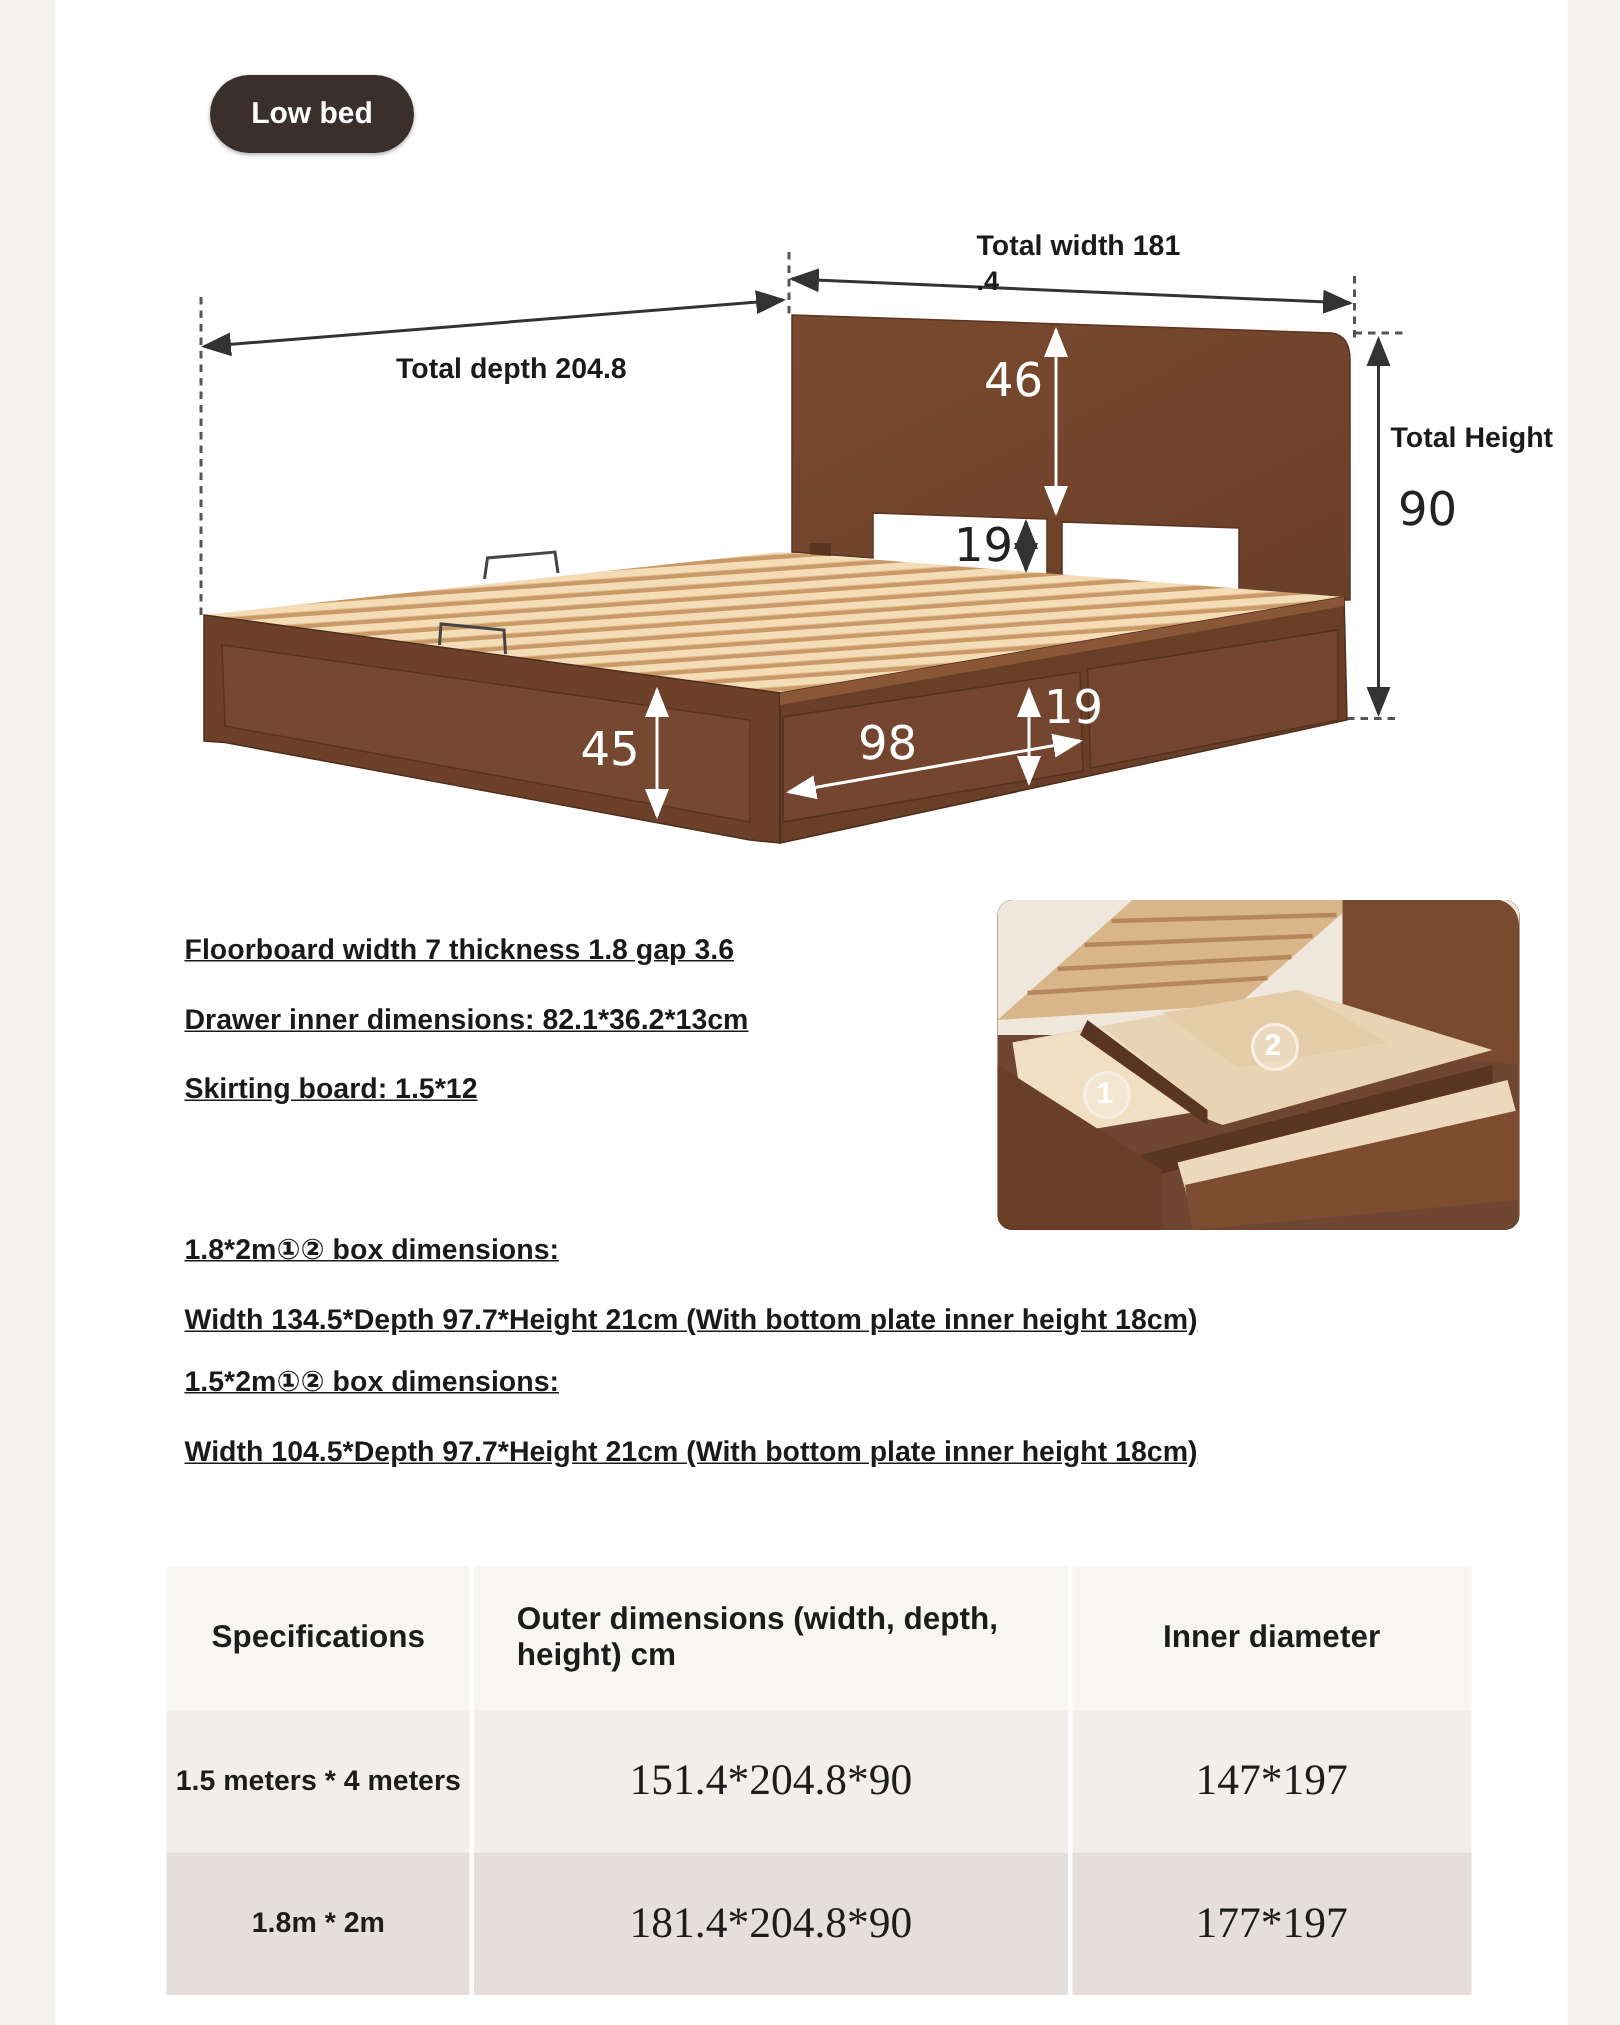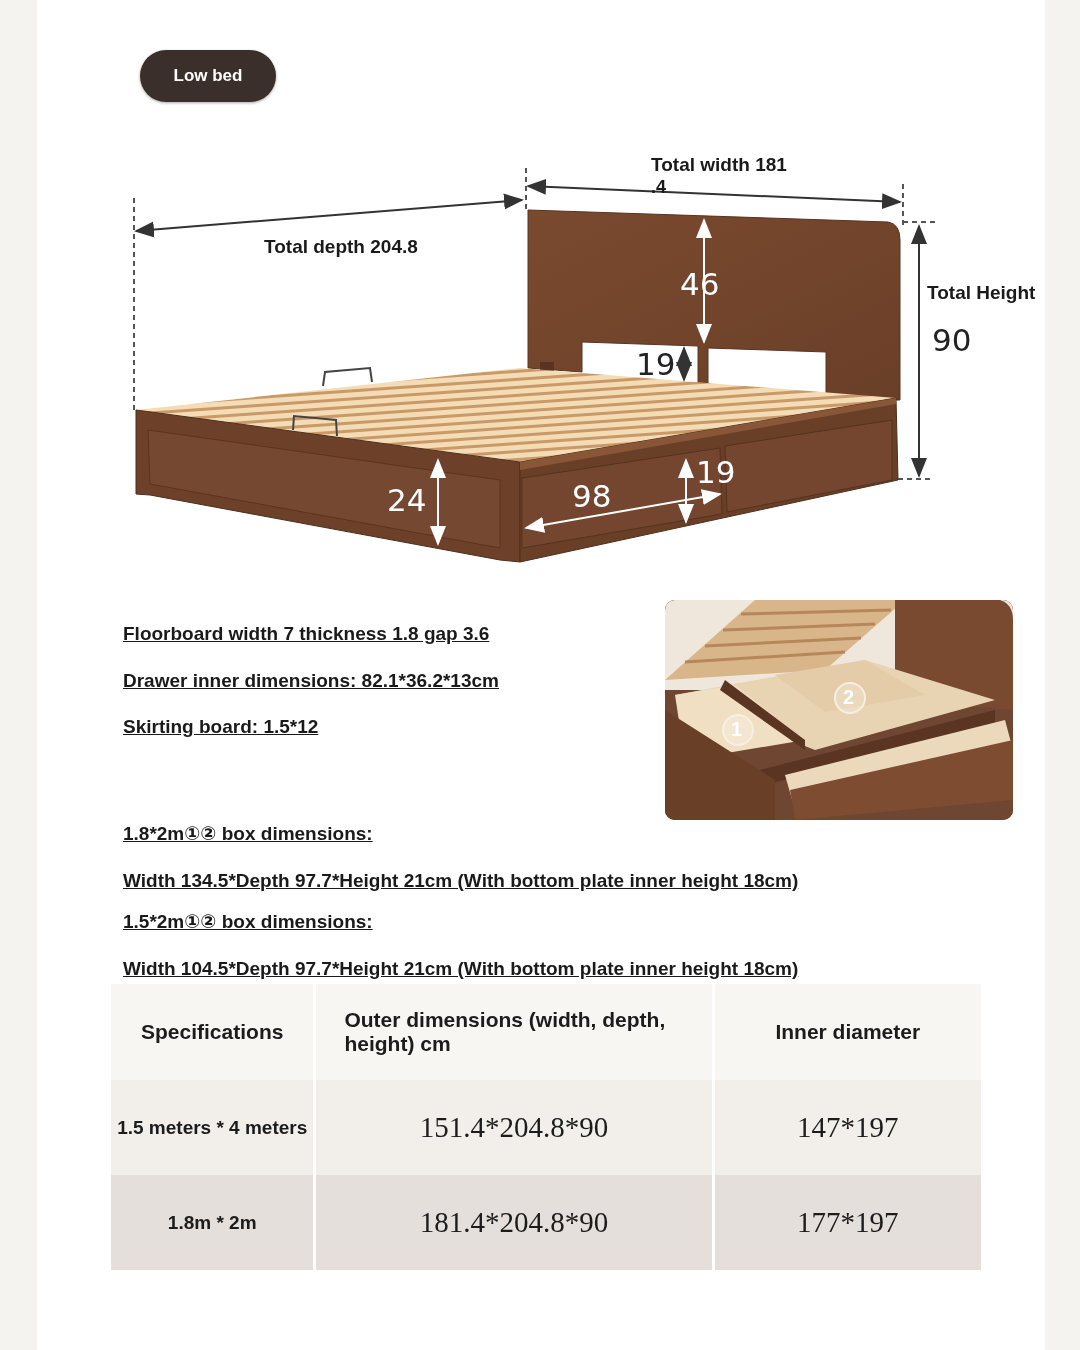--- a/index.html
+++ b/index.html
@@ -10,37 +10,37 @@
     color: #1c1c1c;
     position: relative;
   }
   .panel {
     position: absolute; left: 37px; top: 0; width: 1008px; height: 1350px;
     background: #ffffff;
   }
   .pill {
     position: absolute; left: 140px; top: 50px; width: 136px; height: 52px;
     border-radius: 26px; background: #3a2f2a;
-    color: #fff; font-weight: bold; font-size: 17px;
+    color: #fff; font-weight: bold; font-size: 20px;
     display: flex; align-items: center; justify-content: center;
     box-shadow: 0 1px 3px rgba(0,0,0,.35);
   }
   .diagram { position: absolute; left: 0; top: 0; width: 1080px; height: 600px; }
   .dim-label { position: absolute; font-weight: bold; font-size: 19px; color: #1a1a1a; white-space: nowrap; }
   .dim-num { position: absolute; font-size: 31px; color: #222; font-family: "DejaVu Sans", sans-serif; }
   .dim-num.white { color: #fff; }
   .spec-line {
     position: absolute; left: 123px; font-weight: bold; font-size: 19px; color: #1a1a1a; white-space: nowrap; text-decoration: underline;
   }
   .photo {
     position: absolute; left: 665px; top: 600px; width: 348px; height: 220px;
     border-radius: 10px; overflow: hidden; background: #7a4f35;
   }
   table.specs {
-    position: absolute; left: 108px; top: 984px; width: 876px;
+    position: absolute; left: 108px; top: 1044px; width: 876px;
     border-collapse: separate; border-spacing: 3px 0;
   }
   table.specs td, table.specs th {
     text-align: center; vertical-align: middle; color: #1c1c1c;
   }
   table.specs th { background: #f7f6f2; height: 96px; font-size: 21px; font-weight: bold; }
   table.specs th.left { text-align: left; padding-left: 28px; }
   table.specs tr.r1 td { background: #f2efeb; height: 95px; }
   table.specs tr.r2 td { background: #e4dfda; height: 95px; }
   td.spec-name { font-weight: bold; font-size: 19px; }
@@ -108,23 +108,23 @@
     <line x1="438" y1="460" x2="438" y2="544" stroke="#fff" stroke-width="2" marker-start="url(#arrW)" marker-end="url(#arrW)"></line>
     <line x1="686" y1="460" x2="686" y2="522" stroke="#fff" stroke-width="2" marker-start="url(#arrW)" marker-end="url(#arrW)"></line>
     <line x1="526" y1="528" x2="720" y2="494" stroke="#fff" stroke-width="2" marker-start="url(#arrW)" marker-end="url(#arrW)"></line>
   </svg>
 
   <span class="dim-label" style="left:651px; top:154px;">Total width 181</span>
   <span class="dim-label" style="left:651px; top:177px; font-size:18px;">.4</span>
   <span class="dim-label" style="left:264px; top:236px;">Total depth 204.8</span>
   <span class="dim-label" style="left:927px; top:282px;">Total Height</span>
   <span class="dim-num" style="left:932px; top:322px;">90</span>
-  <span class="dim-num white" style="left:656px; top:266px;margin-left:24px;">46</span>
+  <span class="dim-num white" style="left:656px; top:236px;">46</span>
   <span class="dim-num" style="left:636px; top:346px;">19</span>
-  <span class="dim-num white" style="left:387px; top:482px;">24</span>
+  <span class="dim-num white" style="left:387px; top:482px;">45</span>
   <span class="dim-num white" style="left:572px; top:478px;">98</span>
   <span class="dim-num white" style="left:696px; top:454px;">19</span>
 </div>
 
 <span class="spec-line" style="top:623px;">Floorboard width 7 thickness 1.8 gap 3.6</span>
 <span class="spec-line" style="top:670px;">Drawer inner dimensions: 82.1*36.2*13cm</span>
 <span class="spec-line" style="top:716px;">Skirting board: 1.5*12</span>
 <span class="spec-line" style="top:822px;">1.8*2m①② box dimensions:</span>
 <span class="spec-line" style="top:870px;">Width 134.5*Depth 97.7*Height 21cm (With bottom plate inner height 18cm)</span>
 <span class="spec-line" style="top:866px;margin-top:44px;">1.5*2m①② box dimensions:</span>

